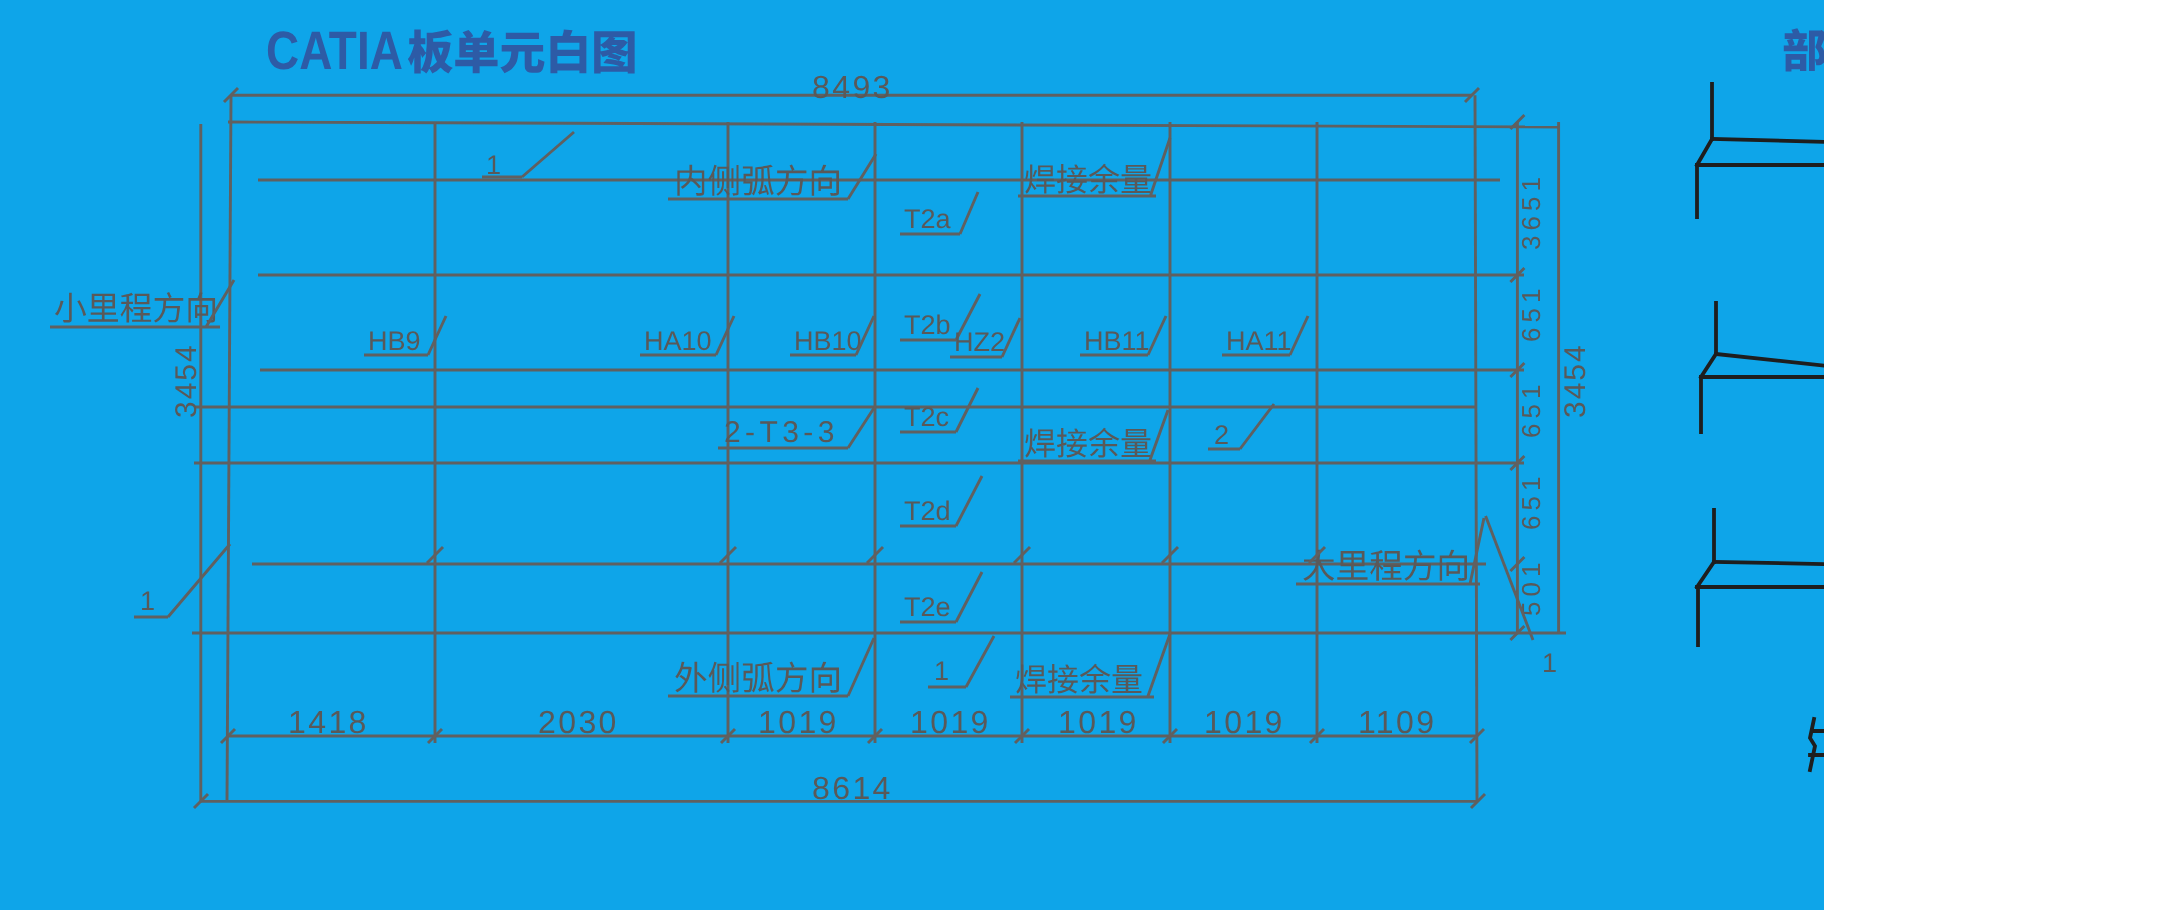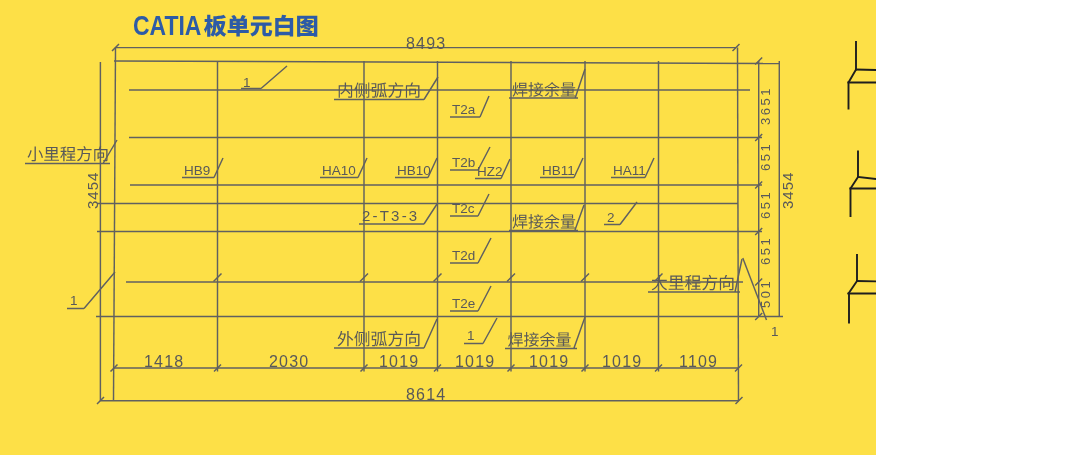--- a/index.html
+++ b/index.html
@@ -1,16 +1,16 @@
 <!DOCTYPE html>
 <html><head>
 <meta charset="utf-8">
 <style>
   html,body{margin:0;padding:0;background:#ffffff;}
-  #page{width:876px;height:455px;position:relative;background:#fde047;overflow:hidden;}
+  #page{width:876px;height:455px;position:relative;background:#0ea5e9;overflow:hidden;padding-left:36px;}
   svg{position:absolute;left:0;top:0;}
   text{font-family:"Liberation Sans",sans-serif;}
   .g{stroke:#606060;stroke-width:1.45;fill:none;}
   .gt{fill:#595959;}
   .code{font-size:13.5px;}
   .dim{font-size:16px;letter-spacing:1.2px;}
   .dimv{font-size:15px;letter-spacing:1px;}
   .dimr{font-size:13px;letter-spacing:2.5px;}
   .b{stroke:#1e1e1e;stroke-width:1.9;fill:none;stroke-linecap:square;}
   .title{fill:#2d5ba6;font-weight:bold;font-size:27px;}

